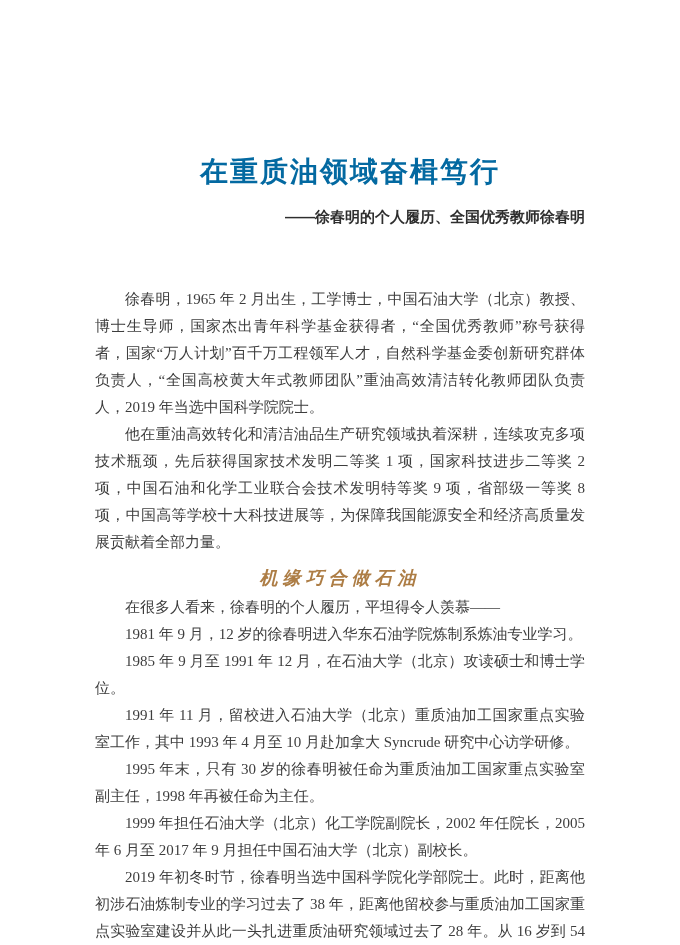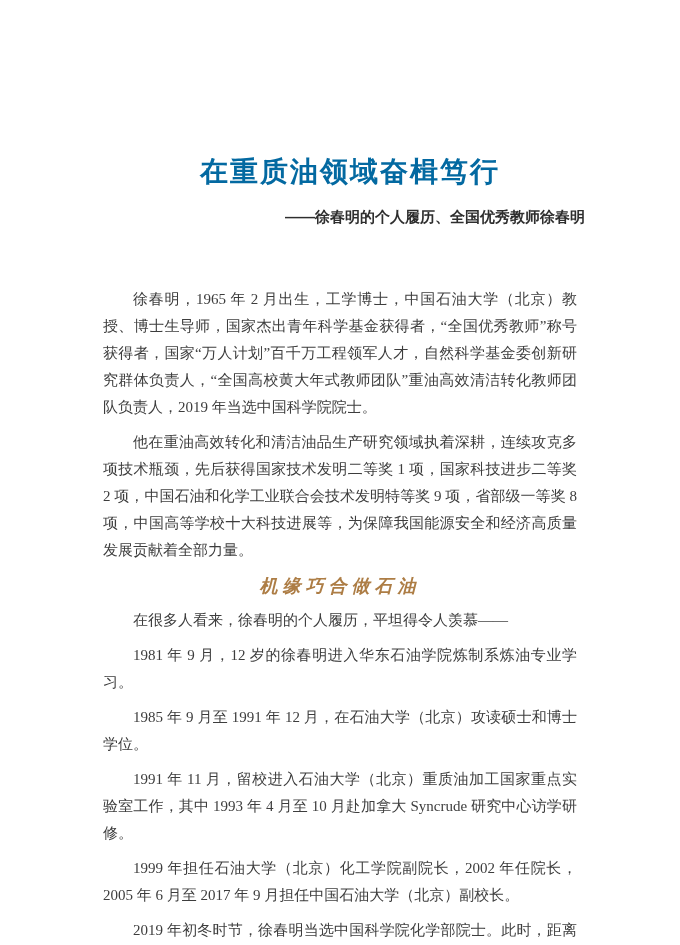--- a/index.html
+++ b/index.html
@@ -38,21 +38,21 @@
     color: #2e2e2e;
     font-family: "Liberation Sans", "DejaVu Sans", sans-serif;
   }
   .body-text {
     margin-top: 58px;
     color: #3d3d3d;
     font-size: 15px;
     line-height: 27px;
   }
   .body-text p {
-    margin: 8px;
+    margin: 0;
     text-indent: 2em;
     text-align: justify;
   }
   .section-heading {
     margin: 9px 0 3px 0;
     text-align: center;
     font-size: 18px;
     line-height: 26px;
     font-weight: bold;
     font-style: italic;
@@ -80,20 +80,21 @@
       <div class="section-heading">机缘巧合做石油</div>
 
       <p>在很多人看来，徐春明的个人履历，平坦得令人羡慕——</p>
 
       <p>1981 年 9 月，12 岁的徐春明进入华东石油学院炼制系炼油专业学习。</p>
 
       <p>1985 年 9 月至 1991 年 12 月，在石油大学（北京）攻读硕士和博士学位。</p>
 
       <p>1991 年 11 月，留校进入石油大学（北京）重质油加工国家重点实验室工作，其中 1993 年 4 月至 10 月赴加拿大 Syncrude 研究中心访学研修。</p>
 
+      <p>1995 年末，只有 30 岁的徐春明被任命为重质油加工国家重点实验室副主任，1998 年再被任命为主任。</p>
 
       <p>1999 年担任石油大学（北京）化工学院副院长，2002 年任院长，2005 年 6 月至 2017 年 9 月担任中国石油大学（北京）副校长。</p>
 
       <p>2019 年初冬时节，徐春明当选中国科学院化学部院士。此时，距离他初涉石油炼制专业的学习过去了 38 年，距离他留校参与重质油加工国家重点实验室建设并从此一头扎进重质油研究领域过去了 28 年。从 16 岁到 54 岁，面对人生之路的一个个交叉口，他做出的选择，简单也艰难。</p>
 
     </div>
   </div>
 </div>
 
 </body></html>

